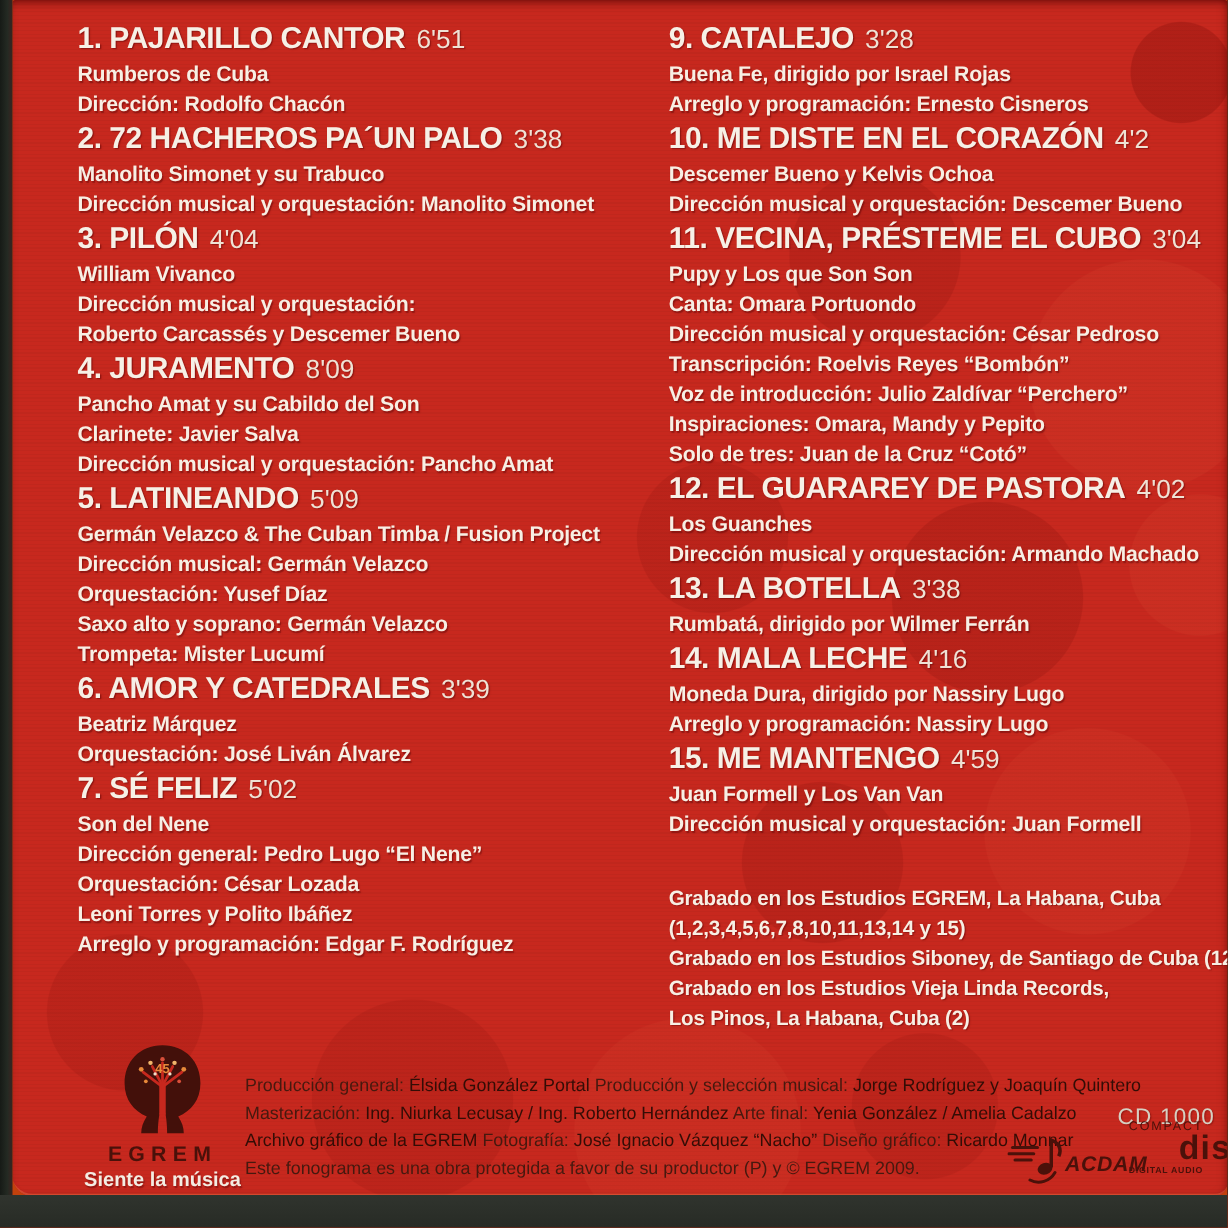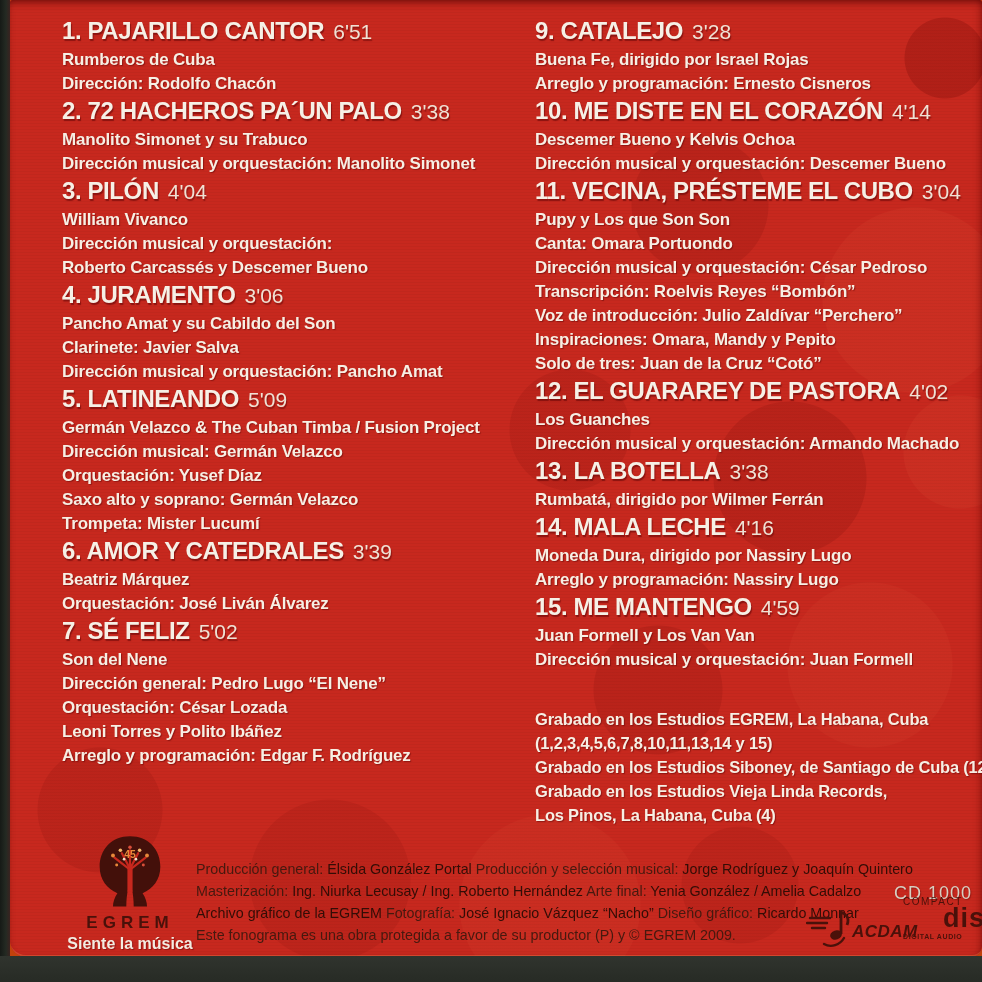--- a/index.html
+++ b/index.html
@@ -93,21 +93,21 @@
           <div class="t-line">Manolito Simonet y su Trabuco</div>
           <div class="t-line">Dirección musical y orquestación: Manolito Simonet</div>
         </div>
         <div class="track">
           <div class="t-title"><span class="t-name">3. PILÓN</span><span class="t-dur">4'04</span></div>
           <div class="t-line">William Vivanco</div>
           <div class="t-line">Dirección musical y orquestación:</div>
           <div class="t-line">Roberto Carcassés y Descemer Bueno</div>
         </div>
         <div class="track">
-          <div class="t-title"><span class="t-name">4. JURAMENTO</span><span class="t-dur">3'06</span></div>
+          <div class="t-title"><span class="t-name">4. JURAMENTO</span><span class="t-dur">8'09</span></div>
           <div class="t-line">Pancho Amat y su Cabildo del Son</div>
           <div class="t-line">Clarinete: Javier Salva</div>
           <div class="t-line">Dirección musical y orquestación: Pancho Amat</div>
         </div>
         <div class="track">
           <div class="t-title"><span class="t-name">5. LATINEANDO</span><span class="t-dur">5'09</span></div>
           <div class="t-line">Germán Velazco &amp; The Cuban Timba / Fusion Project</div>
           <div class="t-line">Dirección musical: Germán Velazco</div>
           <div class="t-line">Orquestación: Yusef Díaz</div>
           <div class="t-line">Saxo alto y soprano: Germán Velazco</div>
@@ -129,21 +129,21 @@
           <div class="t-line">Arreglo y programación: Edgar F. Rodríguez</div>
         </div>
       </div>
     <div id="col-right" class="col">
         <div class="track">
           <div class="t-title"><span class="t-name">9. CATALEJO</span><span class="t-dur">3'28</span></div>
           <div class="t-line">Buena Fe, dirigido por Israel Rojas</div>
           <div class="t-line">Arreglo y programación: Ernesto Cisneros</div>
         </div>
         <div class="track">
-          <div class="t-title"><span class="t-name">10. ME DISTE EN EL CORAZÓN</span><span class="t-dur">4'14</span></div>
+          <div class="t-title"><span class="t-name">10. ME DISTE EN EL CORAZÓN</span><span class="t-dur">4'2</span></div>
           <div class="t-line">Descemer Bueno y Kelvis Ochoa</div>
           <div class="t-line">Dirección musical y orquestación: Descemer Bueno</div>
         </div>
         <div class="track">
           <div class="t-title"><span class="t-name">11. VECINA, PRÉSTEME EL CUBO</span><span class="t-dur">3'04</span></div>
           <div class="t-line">Pupy y Los que Son Son</div>
           <div class="t-line">Canta: Omara Portuondo</div>
           <div class="t-line">Dirección musical y orquestación: César Pedroso</div>
           <div class="t-line">Transcripción: Roelvis Reyes “Bombón”</div>
           <div class="t-line">Voz de introducción: Julio Zaldívar “Perchero”</div>
@@ -169,21 +169,21 @@
           <div class="t-line">Juan Formell y Los Van Van</div>
           <div class="t-line">Dirección musical y orquestación: Juan Formell</div>
         </div>
       </div>
 
     <div id="recording-notes">
         <div class="t-line">Grabado en los Estudios EGREM, La Habana, Cuba</div>
         <div class="t-line">(1,2,3,4,5,6,7,8,10,11,13,14 y 15)</div>
         <div class="t-line">Grabado en los Estudios Siboney, de Santiago de Cuba (12)</div>
         <div class="t-line">Grabado en los Estudios Vieja Linda Records,</div>
-        <div class="t-line">Los Pinos, La Habana, Cuba (4)</div>
+        <div class="t-line">Los Pinos, La Habana, Cuba (2)</div>
       </div>
 
     <div id="egrem-logo">
       <svg width="74" height="74" viewBox="0 0 100 100">
         <path d="M50 3 C25 3 9 21 9 44 C9 62 19 74 33 80 C29 86 27 92 27 98 L45 98 C45 89 46 81 47 76 L53 76 C54 81 55 89 55 98 L73 98 C73 92 71 86 67 80 C81 74 91 62 91 44 C91 21 75 3 50 3 Z" fill="#43100a"></path>
         <rect x="46.5" y="44" width="7" height="34" fill="#c7281e"></rect>
         <g stroke="#c7281e" stroke-width="3" stroke-linecap="round">
           <path d="M50 48 L29 32"></path>
             <path d="M50 47 L39 26"></path>
             <path d="M50 46 L50 22"></path>

